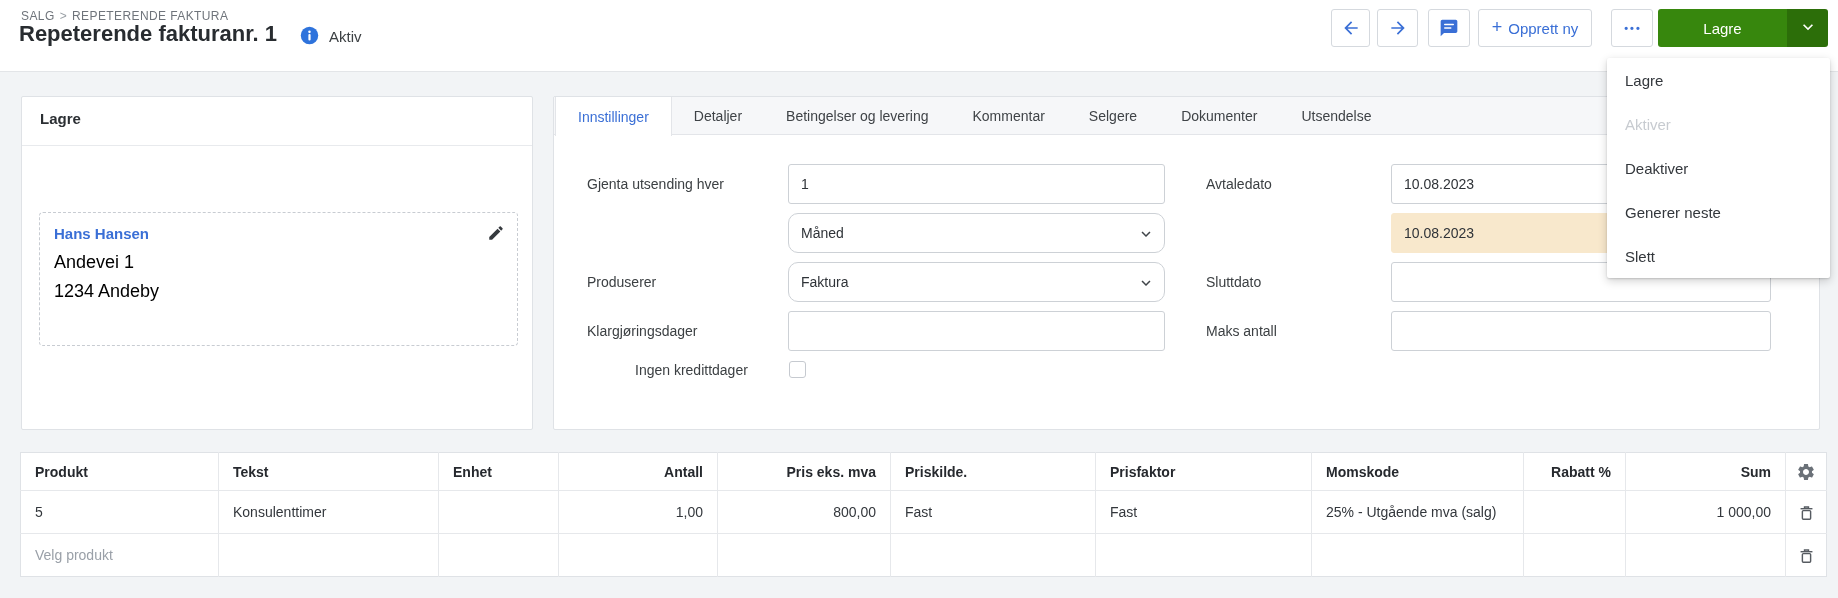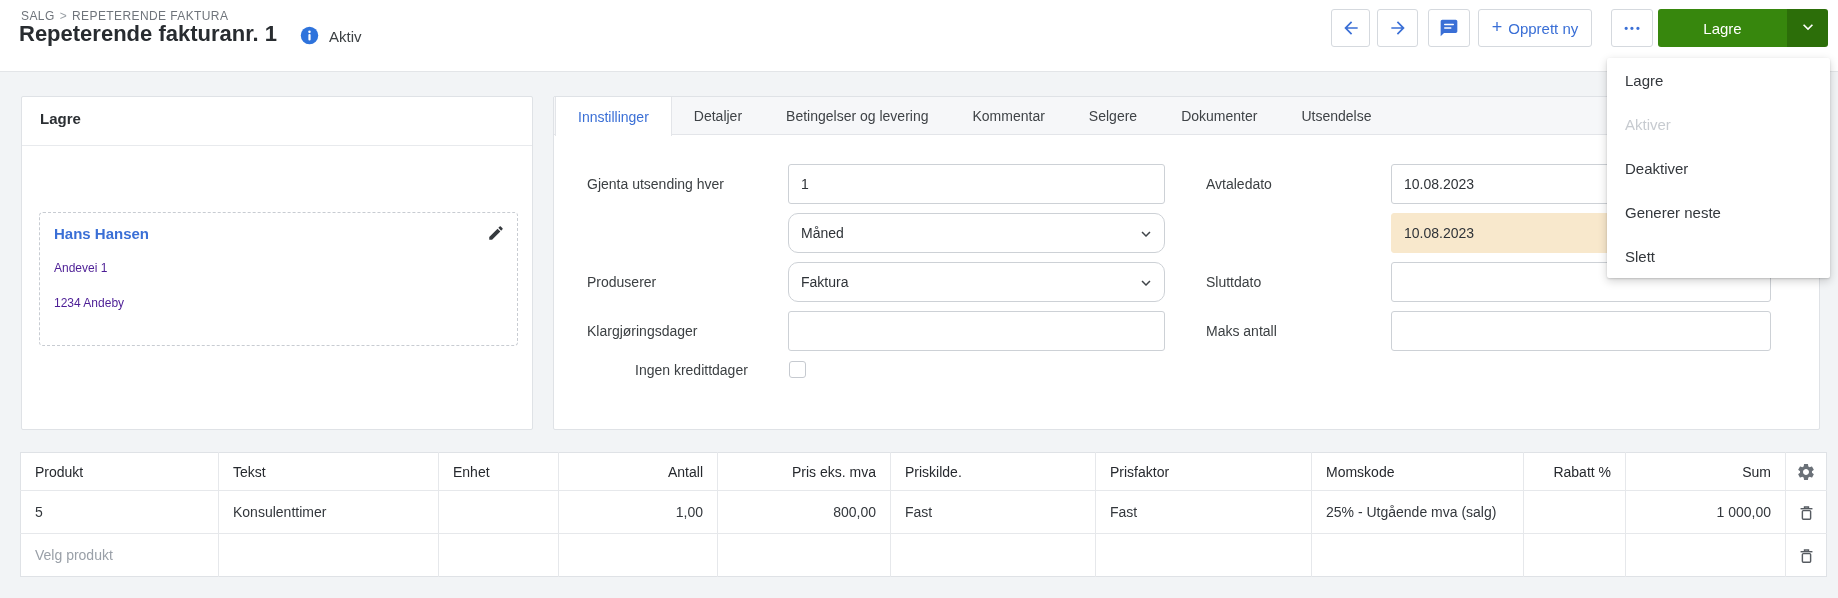--- a/index.html
+++ b/index.html
@@ -38,21 +38,21 @@
   
   .p-kunde{left:21px;top:96px;width:512px;height:334px;}
   .p-kunde-title{position:absolute;left:18px;top:13px;font-size:15px;font-weight:700;color:#2b2f33;}
   .p-kunde-div{position:absolute;left:0;top:48px;width:100%;border-top:1px solid #e8eaed;}
   .cust-search{position:absolute;left:17px;top:66px;width:479px;height:40px;}
   .cust-search input{width:100%;height:100%;border:1px solid #cdd1d6;border-radius:3px;padding:0 38px 0 12px;
                      font-size:15px;color:#2f3338;font-family:"Liberation Sans",sans-serif;outline:none;}
   .cust-search .mag{position:absolute;right:10px;top:10px;color:#42464b;}
   .cust-card{position:absolute;left:17px;top:115px;width:479px;height:134px;border:1px dashed #c8ccd2;border-radius:4px;padding:12px 14px;}
   .cust-name{font-size:15px;font-weight:700;color:#3a6fd6;cursor:pointer;}
-  .cust-addr{font-size:12px;color:#4c1d95;margin-top:18px;line-height:17px;}
+  .cust-addr{font-size:18px;color:#000000;margin-top:12px;line-height:17px;}
   .cust-edit{position:absolute;right:12px;top:11px;color:#35393e;cursor:pointer;}
   
   .p-set{left:553px;top:96px;width:1267px;height:334px;}
   .tabbar{position:absolute;left:0;top:0;width:100%;height:38px;background:#f6f7f9;border-bottom:1px solid #e3e5e9;
           display:flex;border-radius:2px 2px 0 0;}
   .tab{height:38px;display:flex;align-items:center;padding:0 22px;font-size:14px;color:#3f4347;cursor:pointer;white-space:nowrap;}
   .tab.active{background:#fff;color:#3a6fd6;border-left:1px solid #e3e5e9;border-right:1px solid #e3e5e9;height:39px;margin-left:1px;}
   .frm-label{position:absolute;font-size:14px;color:#3c4043;line-height:40px;white-space:nowrap;}
   .frm-input{position:absolute;height:40px;border:1px solid #cdd1d6;border-radius:3px;background:#fff;
              font-size:14px;color:#2f3338;padding:0 12px;font-family:"Liberation Sans",sans-serif;outline:none;}
@@ -63,21 +63,21 @@
   .checkbox{position:absolute;width:17px;height:17px;border:1px solid #c6cad0;border-radius:3px;background:#fff;cursor:pointer;}
   
   .ptable{position:absolute;left:20px;top:452px;width:1806px;border-collapse:collapse;table-layout:fixed;
           background:#fff;border:1px solid #dfe2e6;}
   .ptable th,.ptable td{border-right:1px solid #e6e8eb;border-bottom:1px solid #e6e8eb;padding:0 14px;
           font-size:14px;font-weight:400;text-align:left;white-space:nowrap;overflow:hidden;}
   .ptable th:last-child,.ptable td:last-child{border-right:none;}
   .ptable tr:last-child td{border-bottom:none;}
   .ptable thead tr{height:38px;}
   .ptable tbody tr{height:43px;}
-  .ptable th{color:#26292e;}
+  .ptable th{color:#26292e;font-weight:bold;}
   .ptable td{color:#33373c;}
   .num{text-align:right !important;}
   .icon-col{text-align:center !important;padding:0 !important;}
   .placeholder-cell{color:#9aa0a8 !important;}
   .tico{color:#565b61;cursor:pointer;display:inline-flex;vertical-align:middle;}
   .gico{color:#6b7178;cursor:pointer;display:inline-flex;vertical-align:middle;}
 </style>
 </head>
 <body>
 

